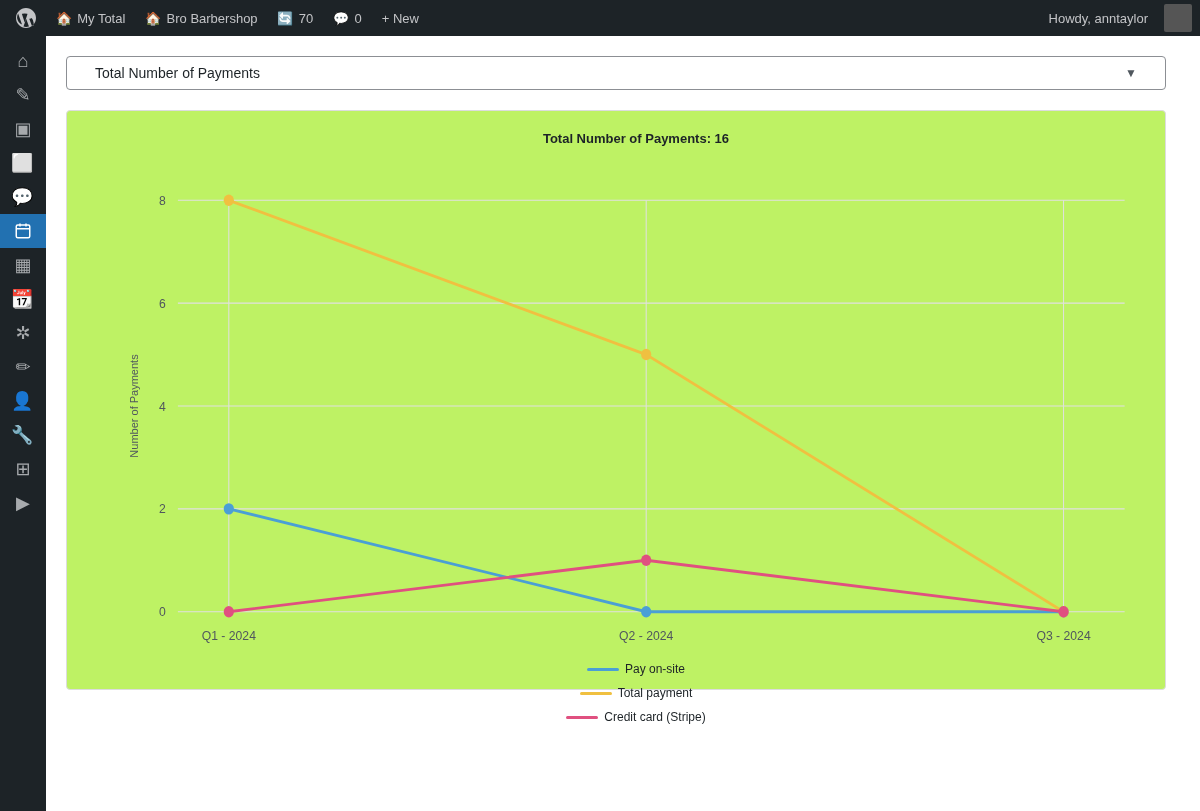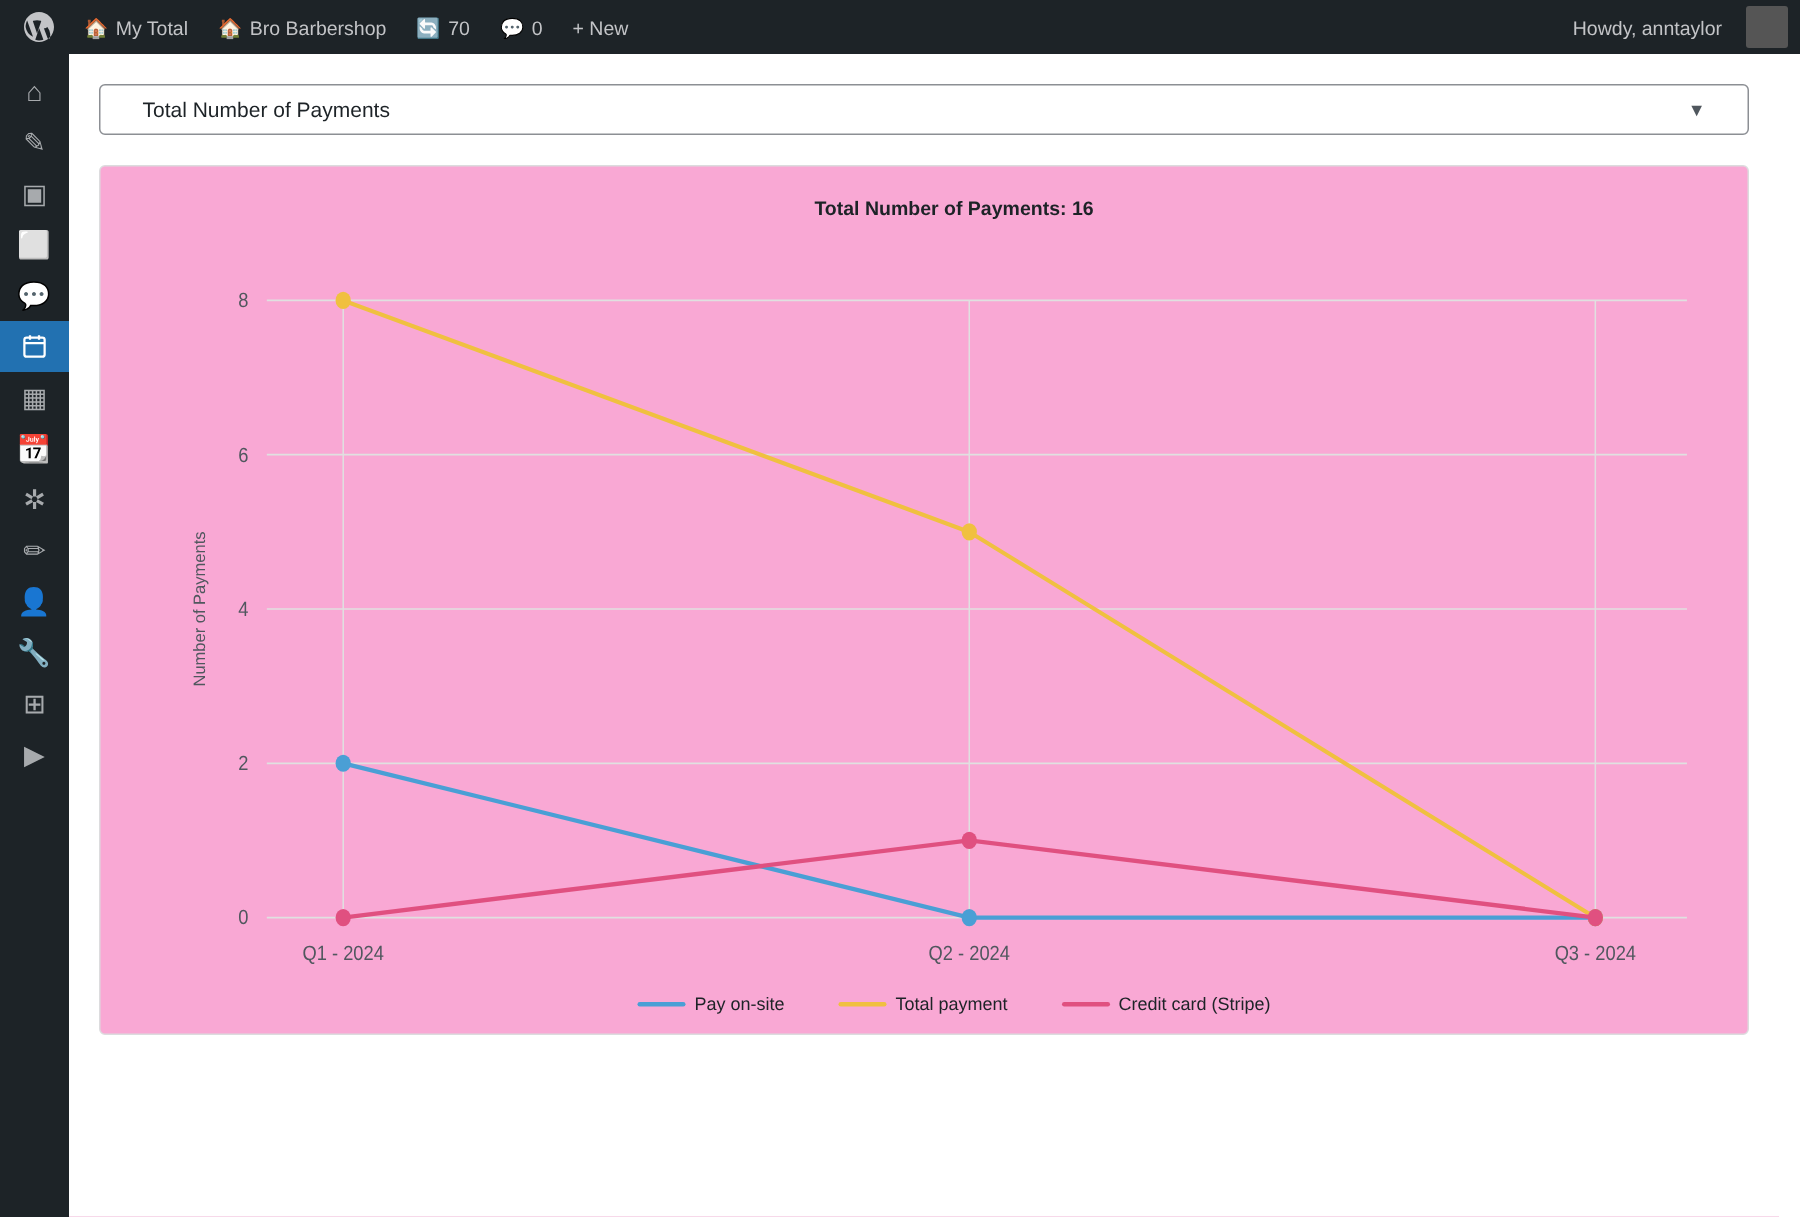--- a/index.html
+++ b/index.html
@@ -43,42 +43,43 @@
       border: 1px solid #8c8f94; border-radius: 4px; padding: 8px 28px;
       display: flex; align-items: center; justify-content: space-between;
       background: #fff; margin-bottom: 20px; cursor: pointer; max-width: 1100px;
     }
     .dropdown-label { font-size: 14px; color: #1d2327; }
     .dropdown-chevron { color: #50575e; font-size: 12px; }
 
     
     .chart-container {
       border: 1px solid #dcdcde; border-radius: 4px; padding: 20px 20px 60px 60px;
-      background: #f9a8d4; position: relative; max-width: 1100px; height: 580px;
+      background: #bef264; position: relative; max-width: 1100px; height: 580px;
     }
     .chart-title {
       text-align: center; font-size: 13px; font-weight: 700; color: #1d2327;
       margin-bottom: 20px;
     }
 
     
     .chart-svg-wrapper {
       position: relative; width: 100%; height: 480px;
     }
 
     
     .y-axis-label {
       position: absolute; left: -45px; top: 50%; transform: translateY(-50%) rotate(-90deg);
       font-size: 11px; color: #50575e; white-space: nowrap;
     }
 
     
     .chart-legend {
-      display: flex; gap: 36px; justify-content: center; margin-top: 16px;
+      display: flex; gap: 10px; justify-content: center; margin-top: 16px;
       align-items: center;
+      flex-direction: column;
     }
     .legend-item {
       display: flex; align-items: center; gap: 6px; font-size: 12px; color: #1d2327;
     }
     .legend-line {
       width: 32px; height: 3px; border-radius: 2px;
     }
   </style>
 </head>
 <body>

